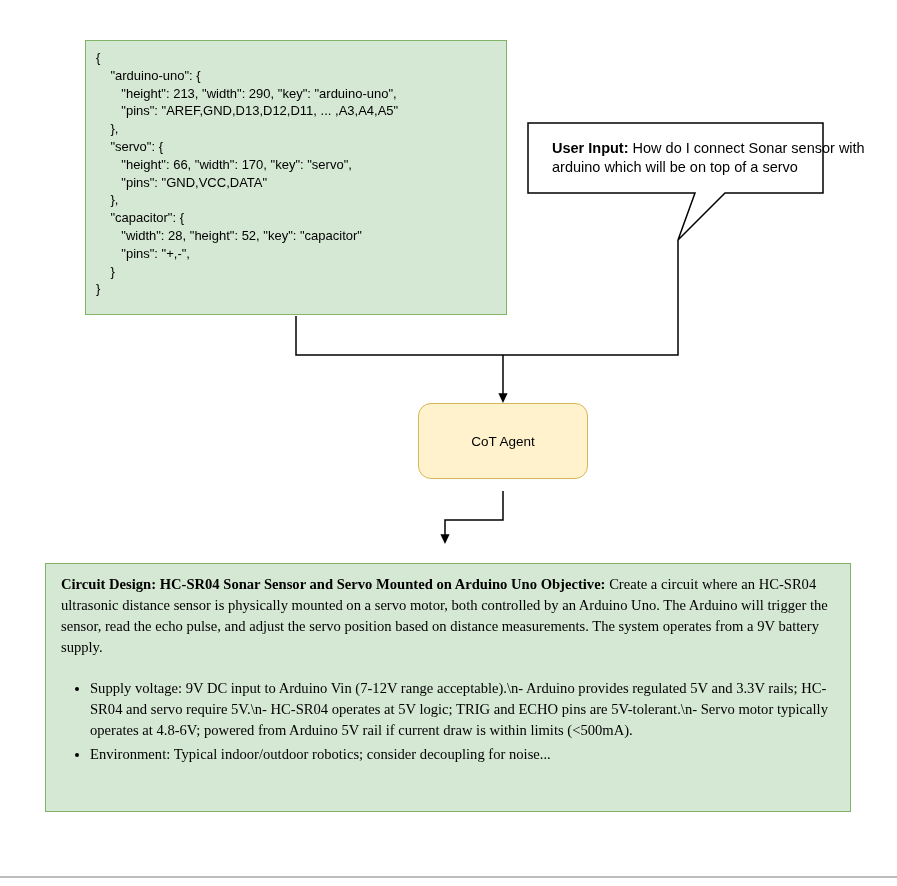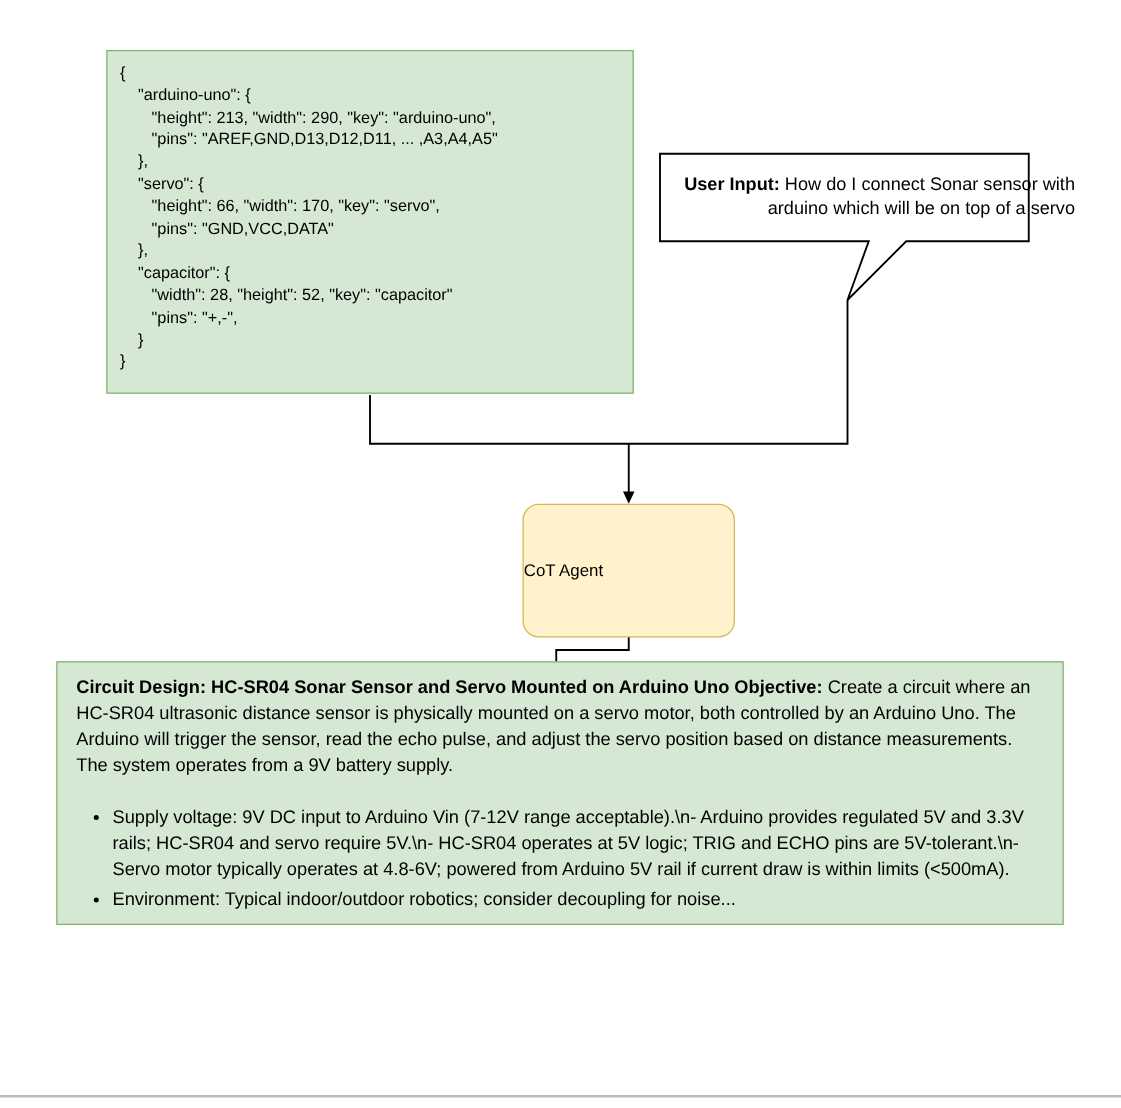--- a/index.html
+++ b/index.html
@@ -15,34 +15,34 @@
     margin: 8px 0 0 10px;
     font-family: "Liberation Sans", sans-serif;
     font-size: 13px;
     line-height: 17.8px;
     white-space: pre;
     color: #000;
   }
 
   .callout-svg { position: absolute; left: 520px; top: 115px; }
   .callout-text {
-    position: absolute; left: 526px; top: 124px; width: 338px; height: 68px;
+    position: absolute; left: 548px; top: 124px; width: 338px; height: 68px;
     display: flex; align-items: center; justify-content: center;
-    text-align: right; font-size: 14.5px; line-height: 19px; padding: 0 4px;
+    text-align: left; font-size: 14.5px; line-height: 19px; padding: 0 4px;
   }
 
   .cot-box {
-    position: absolute; left: 418px; top: 403px; width: 170px; height: 107px;
+    position: absolute; left: 418px; top: 403px; width: 170px; height: 76px;
     background: #fff2cc; border: 1.5px solid #d6b656; border-radius: 13px;
-    display: flex; align-items: center; font-size: 13.5px;
+    display: flex; align-items: center; justify-content: center; font-size: 13.5px;
   }
 
   .output-box {
-    left: 45px; top: 529px; width: 806px; height: 211px;
-    font-family: Liberation Sans, sans-serif; font-size: 14.6px; line-height: 21px;
+    left: 45px; top: 563px; width: 806px; height: 249px;
+    font-family: Liberation Serif, serif; font-size: 14.6px; line-height: 21px;
     padding: 10px 15px;
   }
   .output-box p { margin: 0 0 20px 0; }
   .output-box .heading { font-weight: bold; margin: 0 0 20px 0; }
   .output-box ul { margin: 0; padding-left: 29px; }
   .output-box li { margin-bottom: 3px; }
 
   .bottom-rule { position: absolute; left: 0; top: 876px; width: 897px; height: 1.5px; background: #bdbdbd; }
   b { font-weight: bold; }
 </style>

